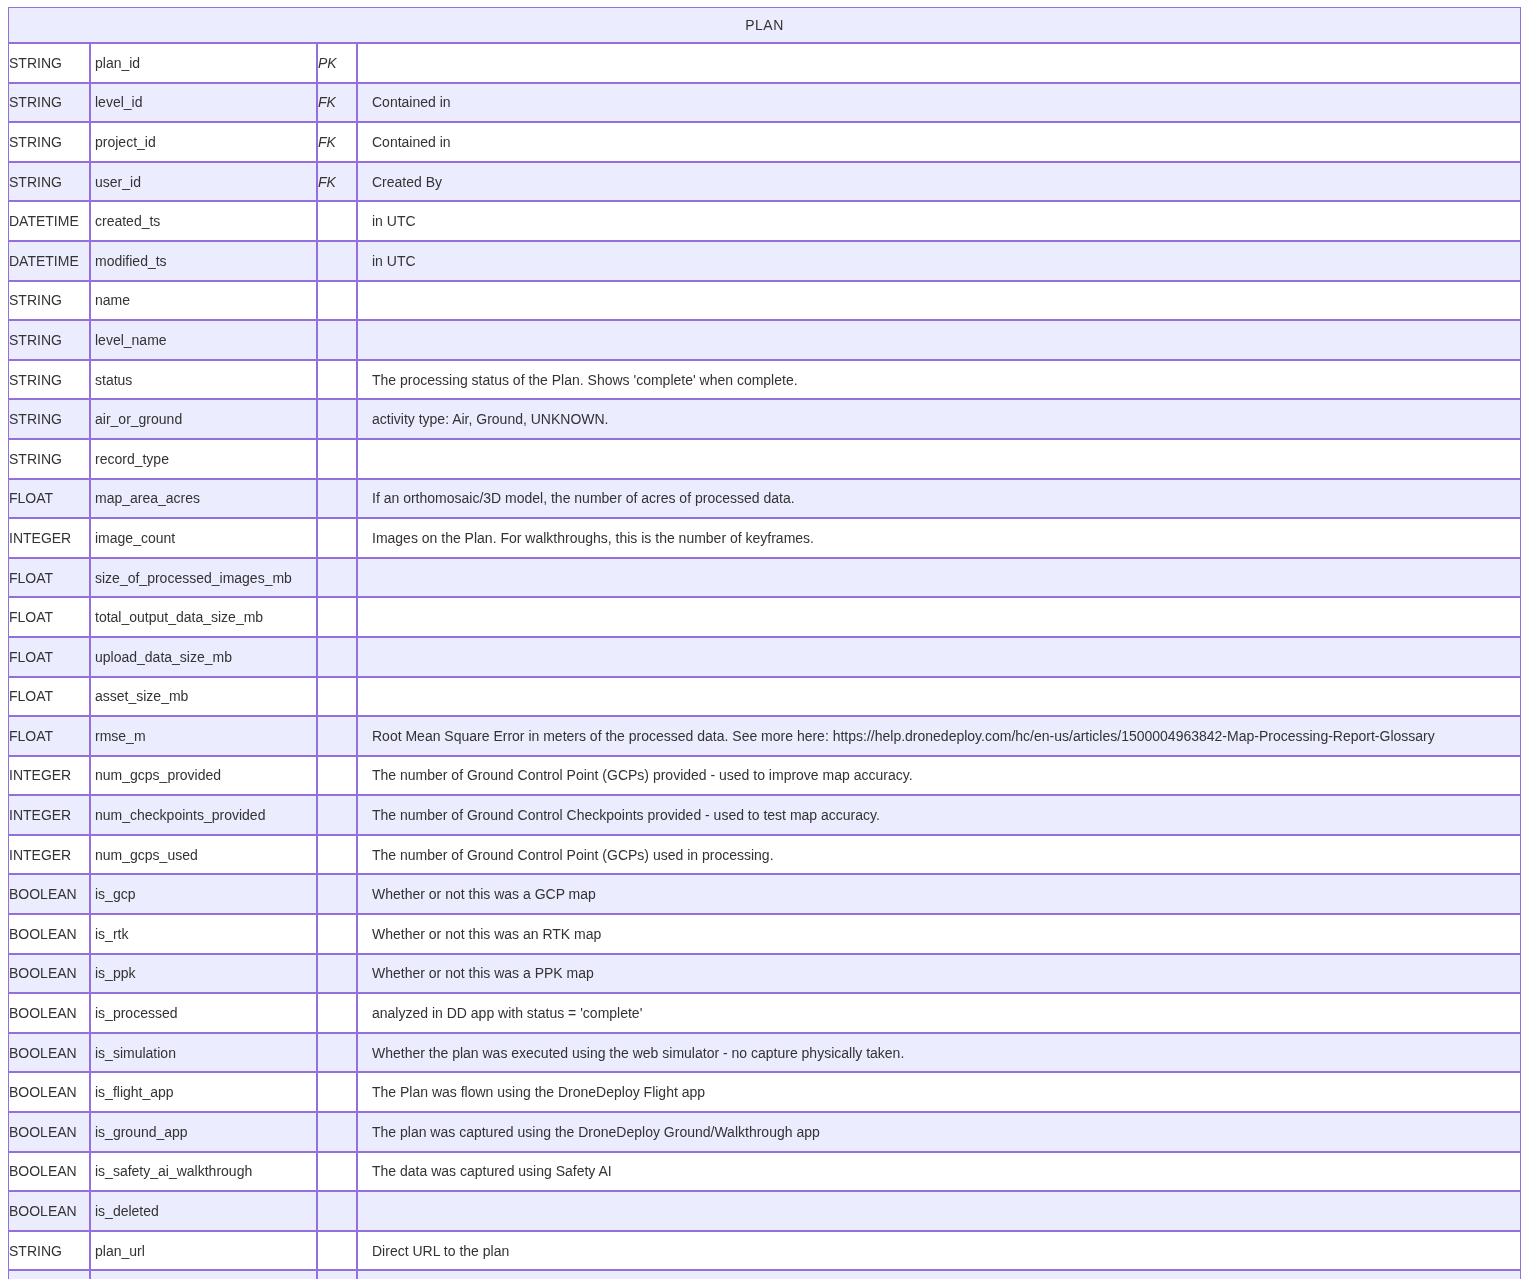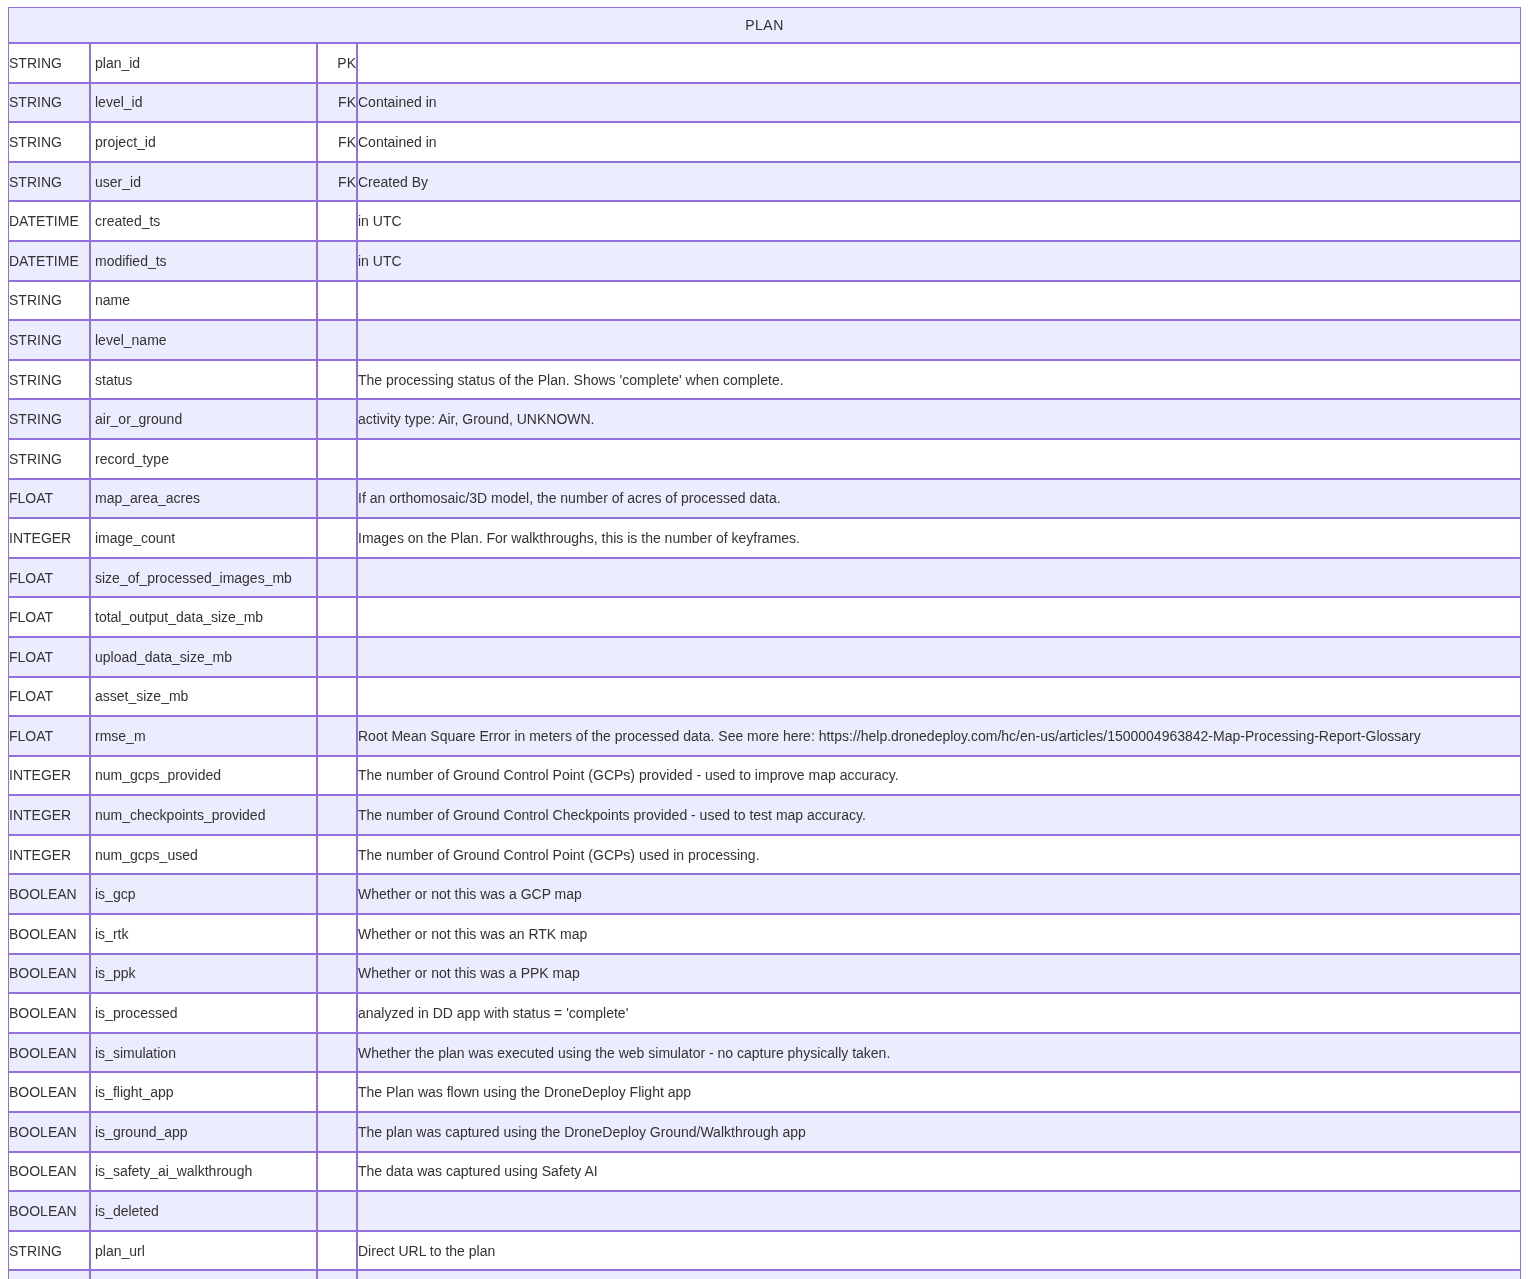--- a/index.html
+++ b/index.html
@@ -43,22 +43,22 @@
     height: 36px;
     background: var(--header-bg);
     font-weight: 400;
     letter-spacing: 0.5px;
   }
   tbody td { height: 39.6px; }
   tbody tr.odd td  { background: var(--row-bg); }
   tbody tr.even td { background: var(--row-alt-bg); }
   td.col-type    { }
   td.col-name    { padding-left: 4px; }
-  td.col-key     { text-align: right; }
-  td.col-comment { padding-left: 0; }
+  td.col-key     { text-align: left; font-style: italic; }
+  td.col-comment { padding-left: 14px; }
 </style>
 </head>
 <body>
 
 <div class="diagram-wrap">
   <table class="entity">
     <colgroup>
       <col style="width:82px">
       <col style="width:227px">
       <col style="width:40px">

